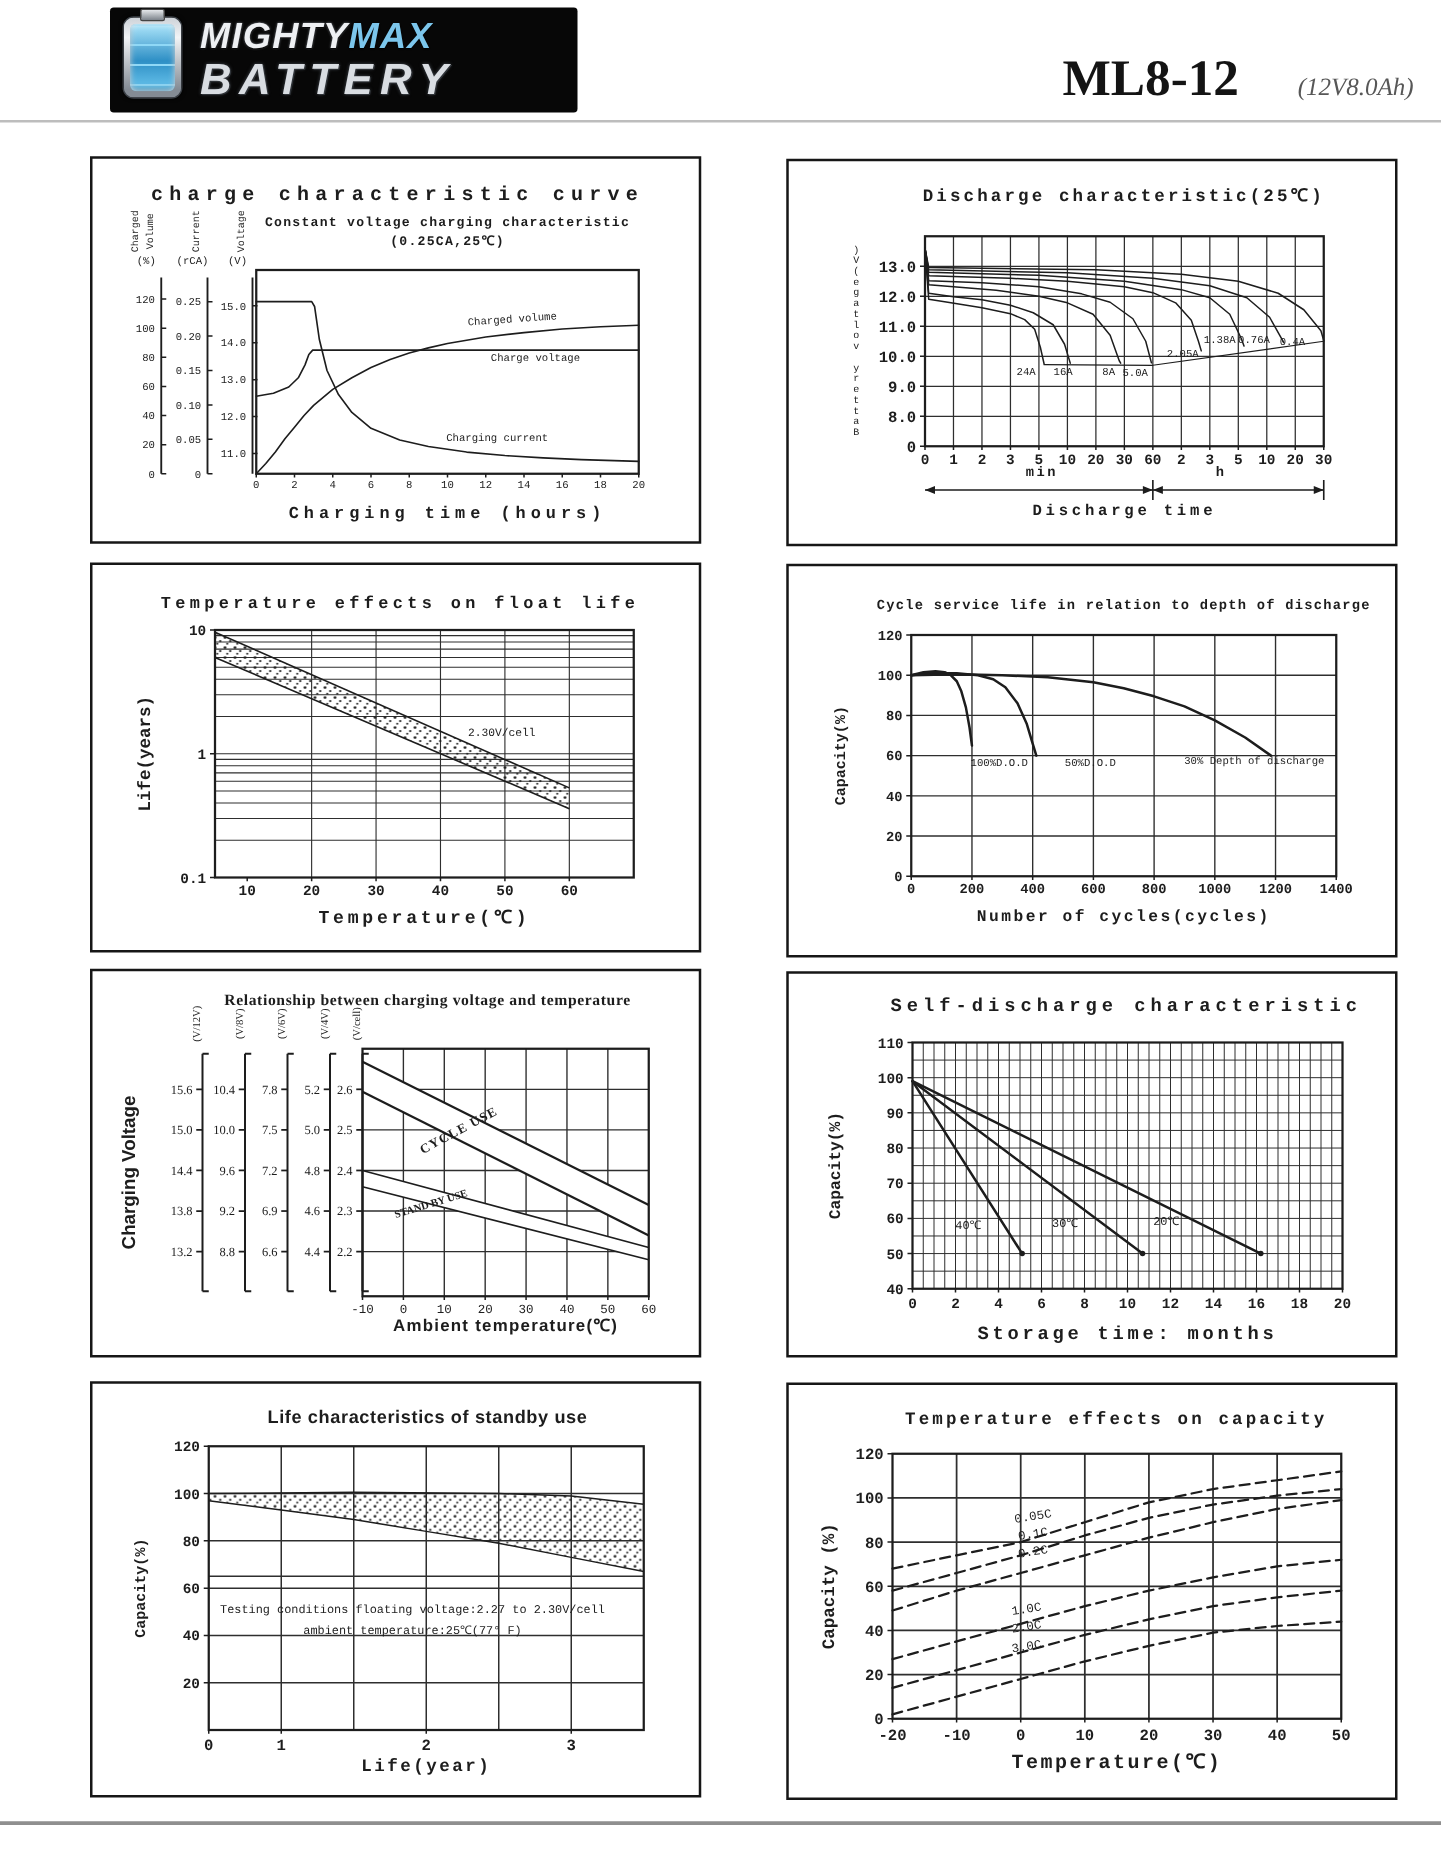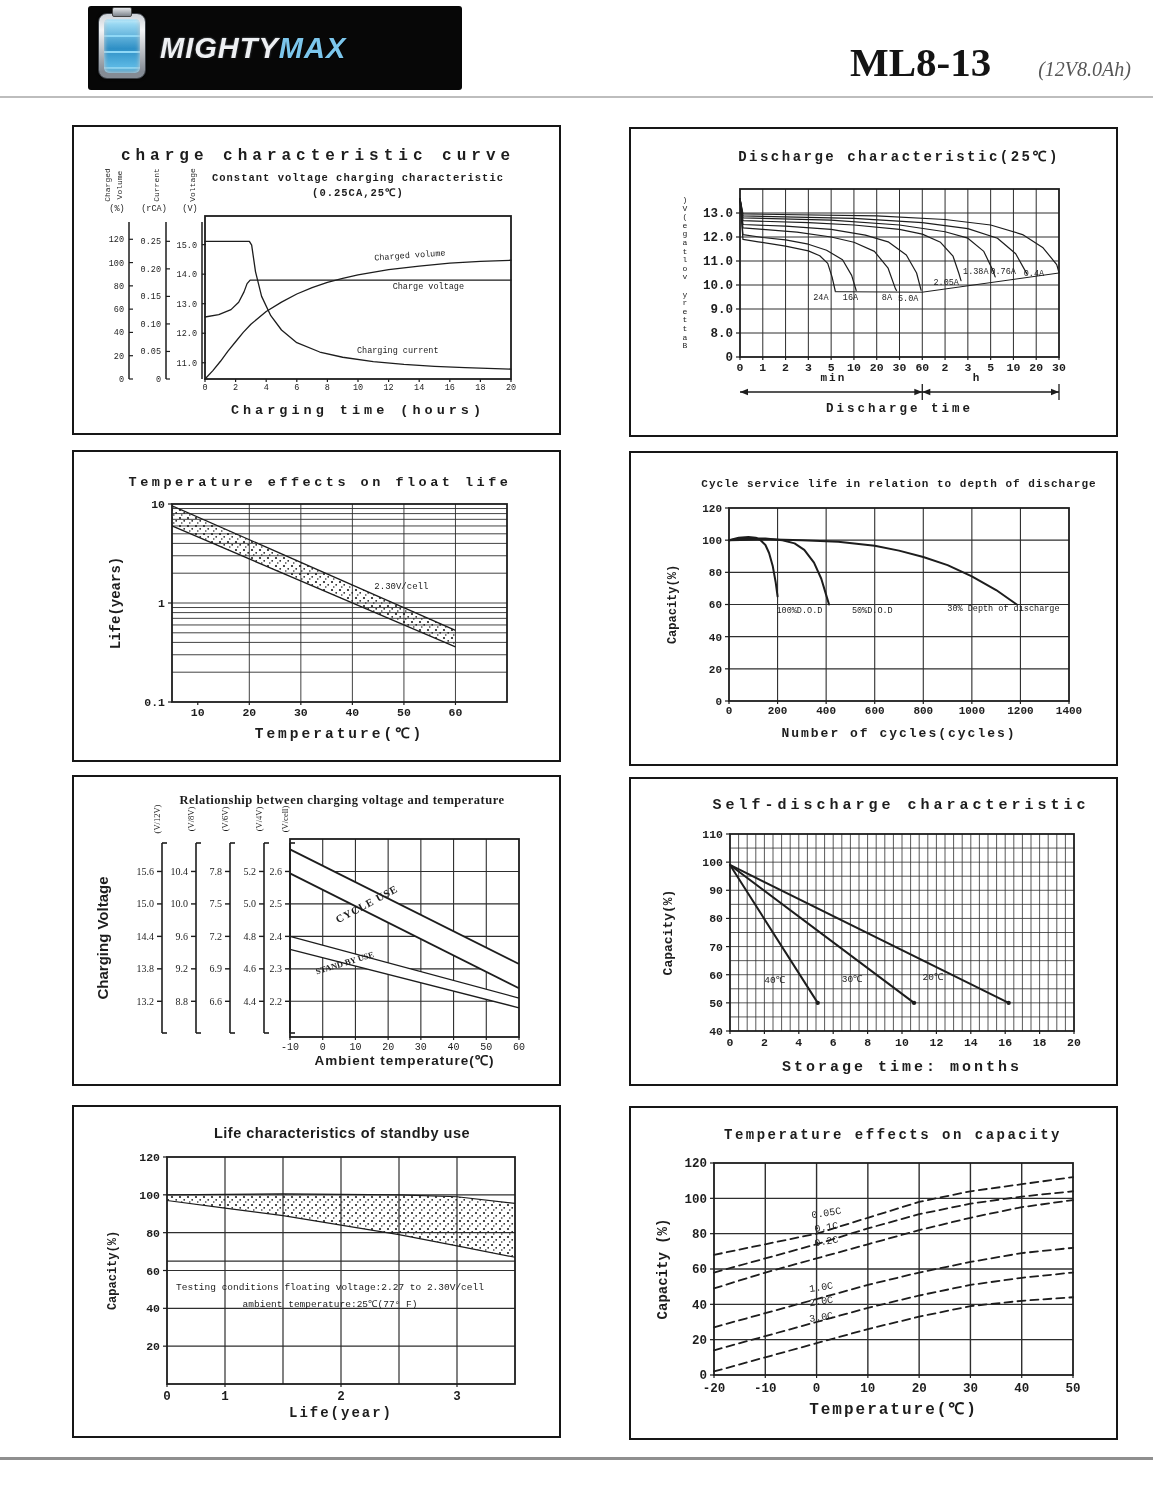--- a/index.html
+++ b/index.html
@@ -35,24 +35,25 @@
 
 <div class="page">
 
   <div class="logo">
     <div class="batt">
       <div class="batt-cap"></div>
       <div class="batt-core"></div>
     </div>
     <div class="brand">
       <div class="brand-l1"><span class="w-mighty">MIGHTY</span><span class="w-max">MAX</span></div>
+      <div class="brand-l2">BATTERY</div>
     </div>
   </div>
 
-  <div class="model"><span class="model-name">ML8-13</span><span class="model-spec">(12V8.0Ah)</span></div>
+  <div class="model"><span class="model-name">ML8-12</span><span class="model-spec">(12V8.0Ah)</span></div>
 
   <div class="rule-top"></div>
 
   <figure class="chart" style="left: 72px; top: 125px; width: 489px; height: 310px;">
     <svg viewBox="0 0 485 306" width="485" height="306">
         <rect x="131" y="89" width="306" height="163" fill="none" stroke="#1d1d1d" stroke-width="1.8"></rect>
         <polyline points="131,114.33108108108107 175.37,114.33108108108107 177.665,118.1858108108108 181.49,144.61824324324323 187.61,169.39864864864865 196.79,188.6722972972973 207.5,202.98986486486487 222.8,215.65540540540542 245.75,225.0168918918919 268.70000000000005,230.2483108108108 299.3,234.65371621621622 329.9,237.40709459459458 360.5,239.33445945945945 391.09999999999997,240.71114864864865 437,242.08783783783784" fill="none" stroke="#1d1d1d" stroke-width="1.3" stroke-linejoin="round" stroke-linecap="round"></polyline>
         <polyline points="131,189.98913043478257 144.77,187.62681159420288 157.01,182.606884057971 164.66,175.22463768115938 170.015,164.8894927536232 173.075,156.62137681159422 176.135,153.07789855072463 192.2,153.07789855072463 437,153.07789855072463" fill="none" stroke="#1d1d1d" stroke-width="1.3" stroke-linejoin="round" stroke-linecap="round"></polyline>
         <polyline points="131,252 138.65,243.85 146.3,234.53571428571428 153.95,224.05714285714285 161.6,214.74285714285713 169.25,205.42857142857144 176.9,197.27857142857144 192.2,184.47142857142856 207.5,175.15714285714284 222.8,167.00714285714287 238.1,160.60357142857143 253.4,155.3642857142857 268.70000000000005,151.2892857142857 284,147.79642857142858 314.6,142.55714285714288 345.2,139.06428571428572 375.8,136.1535714285714 406.40000000000003,134.40714285714284 437,133.24285714285713" fill="none" stroke="#1d1d1d" stroke-width="1.3" stroke-linejoin="round" stroke-linecap="round"></polyline>
         <line x1="55" y1="95" x2="55" y2="252" stroke="#1d1d1d" stroke-width="1.5"></line>

